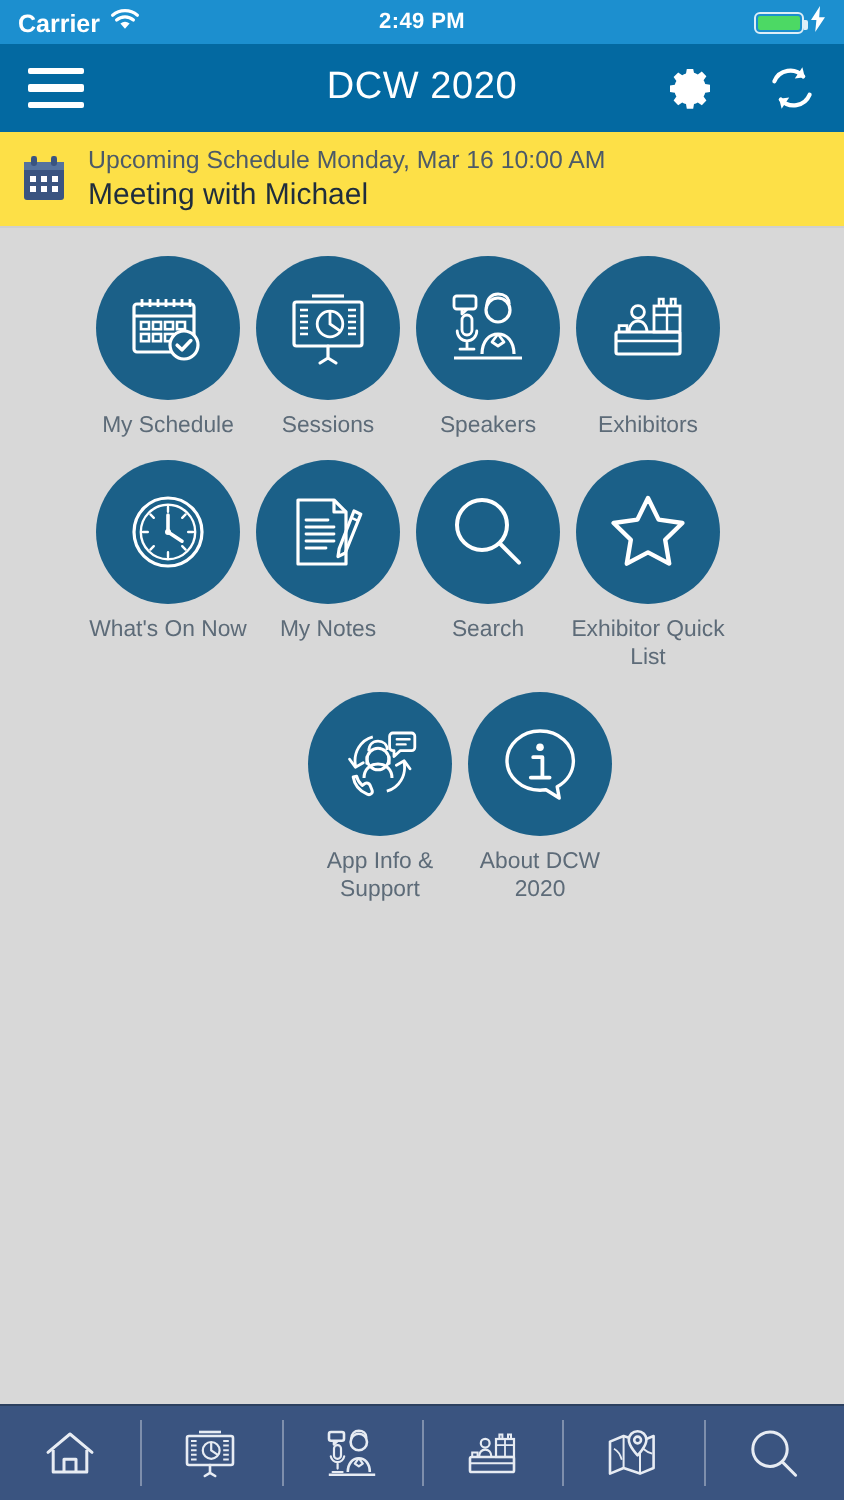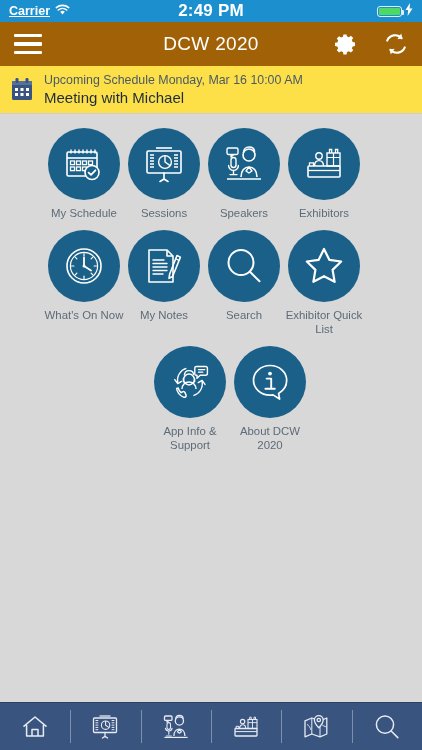--- a/index.html
+++ b/index.html
@@ -10,36 +10,36 @@
     overflow: hidden;
   }
   .phone { position: relative; width: 422px; height: 750px; display: flex; flex-direction: column; }
 
   
   .statusbar {
     height: 22px; background: #1c8fcf; color: #ffffff;
     display: flex; align-items: center; padding: 0 9px;
     font-size: 12.5px; font-weight: bold; flex: 0 0 auto;
   }
-  .sb-left { display: flex; align-items: center; gap: 5px; flex: 1; text-decoration: underline; }
-  .sb-center { flex: 0 0 auto; font-size: 17px; font-weight: bold; letter-spacing: .2px;}
+  .sb-left { display: flex; align-items: flex-end; gap: 5px; flex: 1; }
+  .sb-center { flex: 0 0 auto; font-size: 11px; font-weight: bold; letter-spacing: .2px;}
   .sb-right { display: flex; align-items: center; justify-content: flex-end; gap: 3px; flex: 1; }
   .battery {
     width: 25px; height: 11px; border: 1.3px solid rgba(255,255,255,.85);
     border-radius: 3px; position: relative; padding: 1px;
   }
   .battery::after {
     content:""; position:absolute; right:-3.4px; top:3px;
     width:2px; height:5px; background: rgba(255,255,255,.85); border-radius:0 1px 1px 0;
   }
   .battery i { display:block; width:100%; height:100%; background:#4cd964; border-radius:1px; }
 
   
   .navbar {
-    height: 44px; background: #a16207; color:#fff;
+    height: 44px; background: #0369a1; color:#fff;
     display:flex; align-items:center; padding: 0 14px; flex: 0 0 auto;
     position: relative;
   }
   .nav-title {
     position:absolute; left:0; right:0; text-align:center;
     font-size: 19px; font-weight: 400; letter-spacing:.3px; pointer-events:none;
   }
   .hamburger { width:28px; height:20px; display:flex; flex-direction:column; justify-content:space-between; cursor:pointer; z-index:2;}
   .hamburger span { display:block; height:3.4px; background:#fff; border-radius:1px; }
   .nav-right { margin-left:auto; display:flex; align-items:center; gap:26px; z-index:2; }

